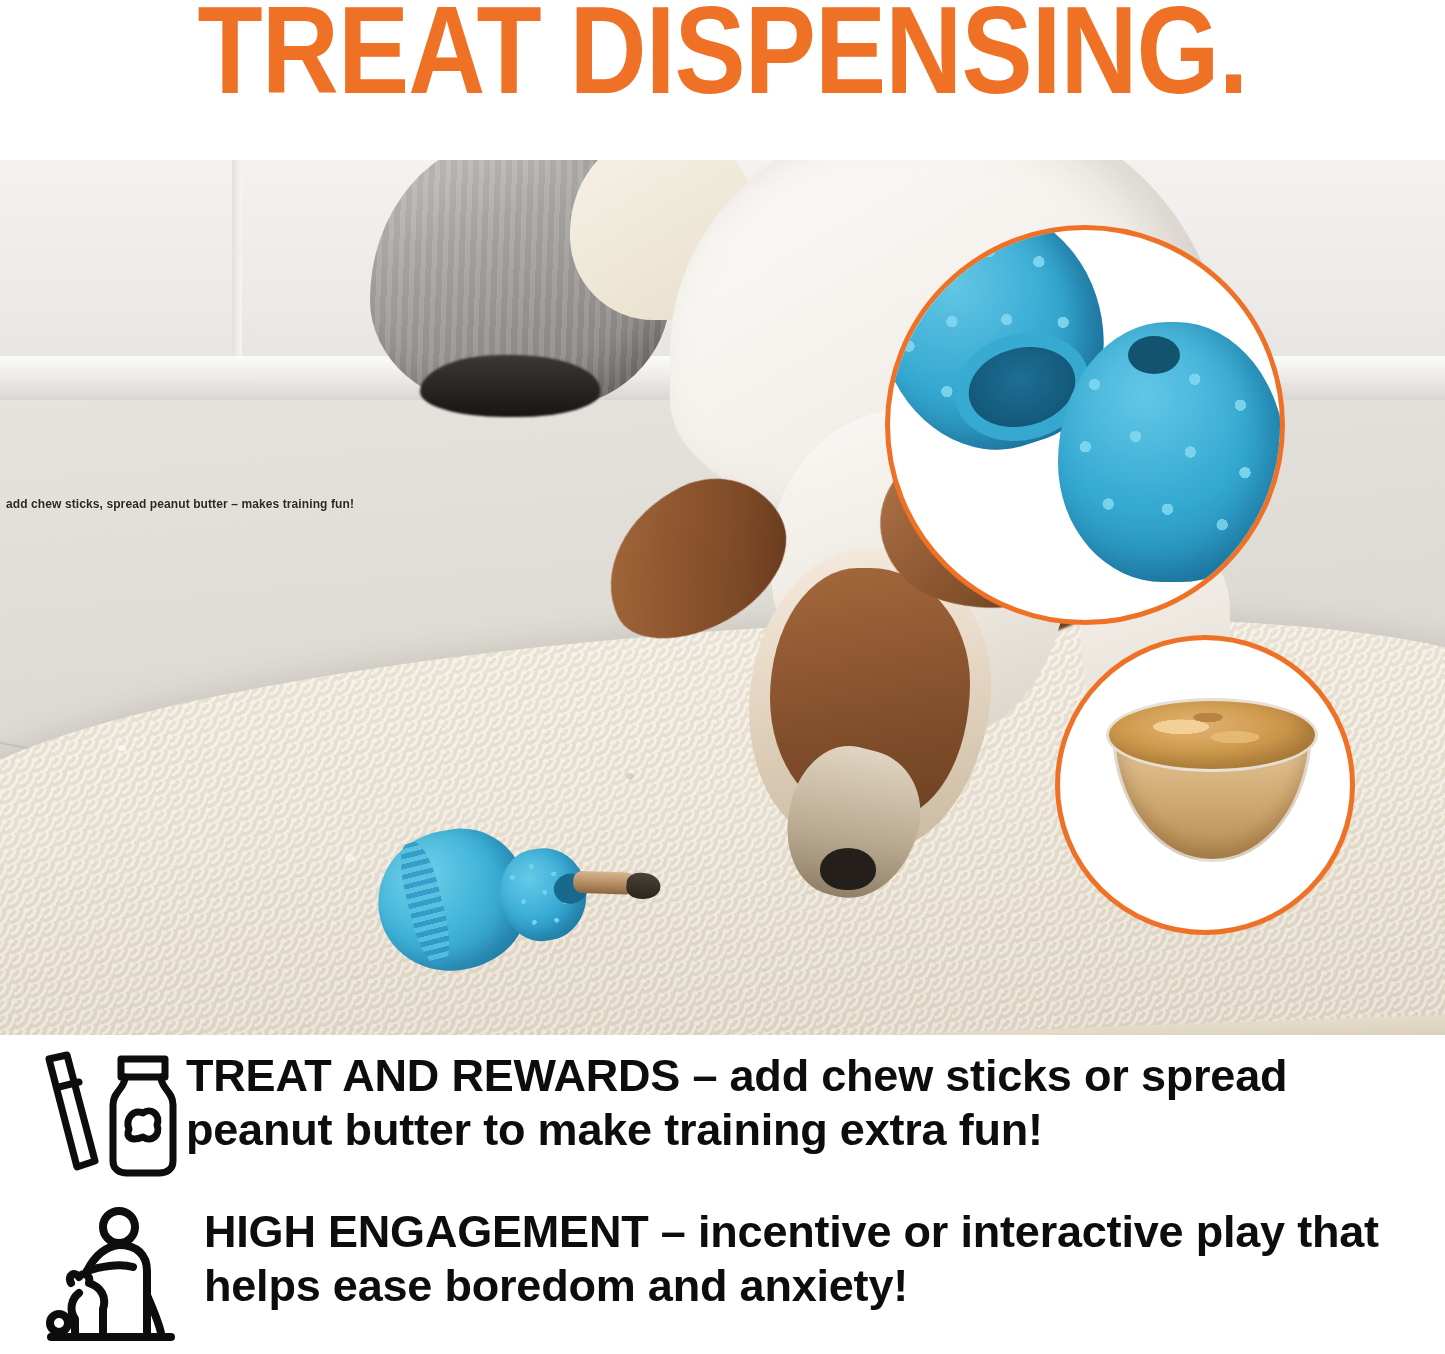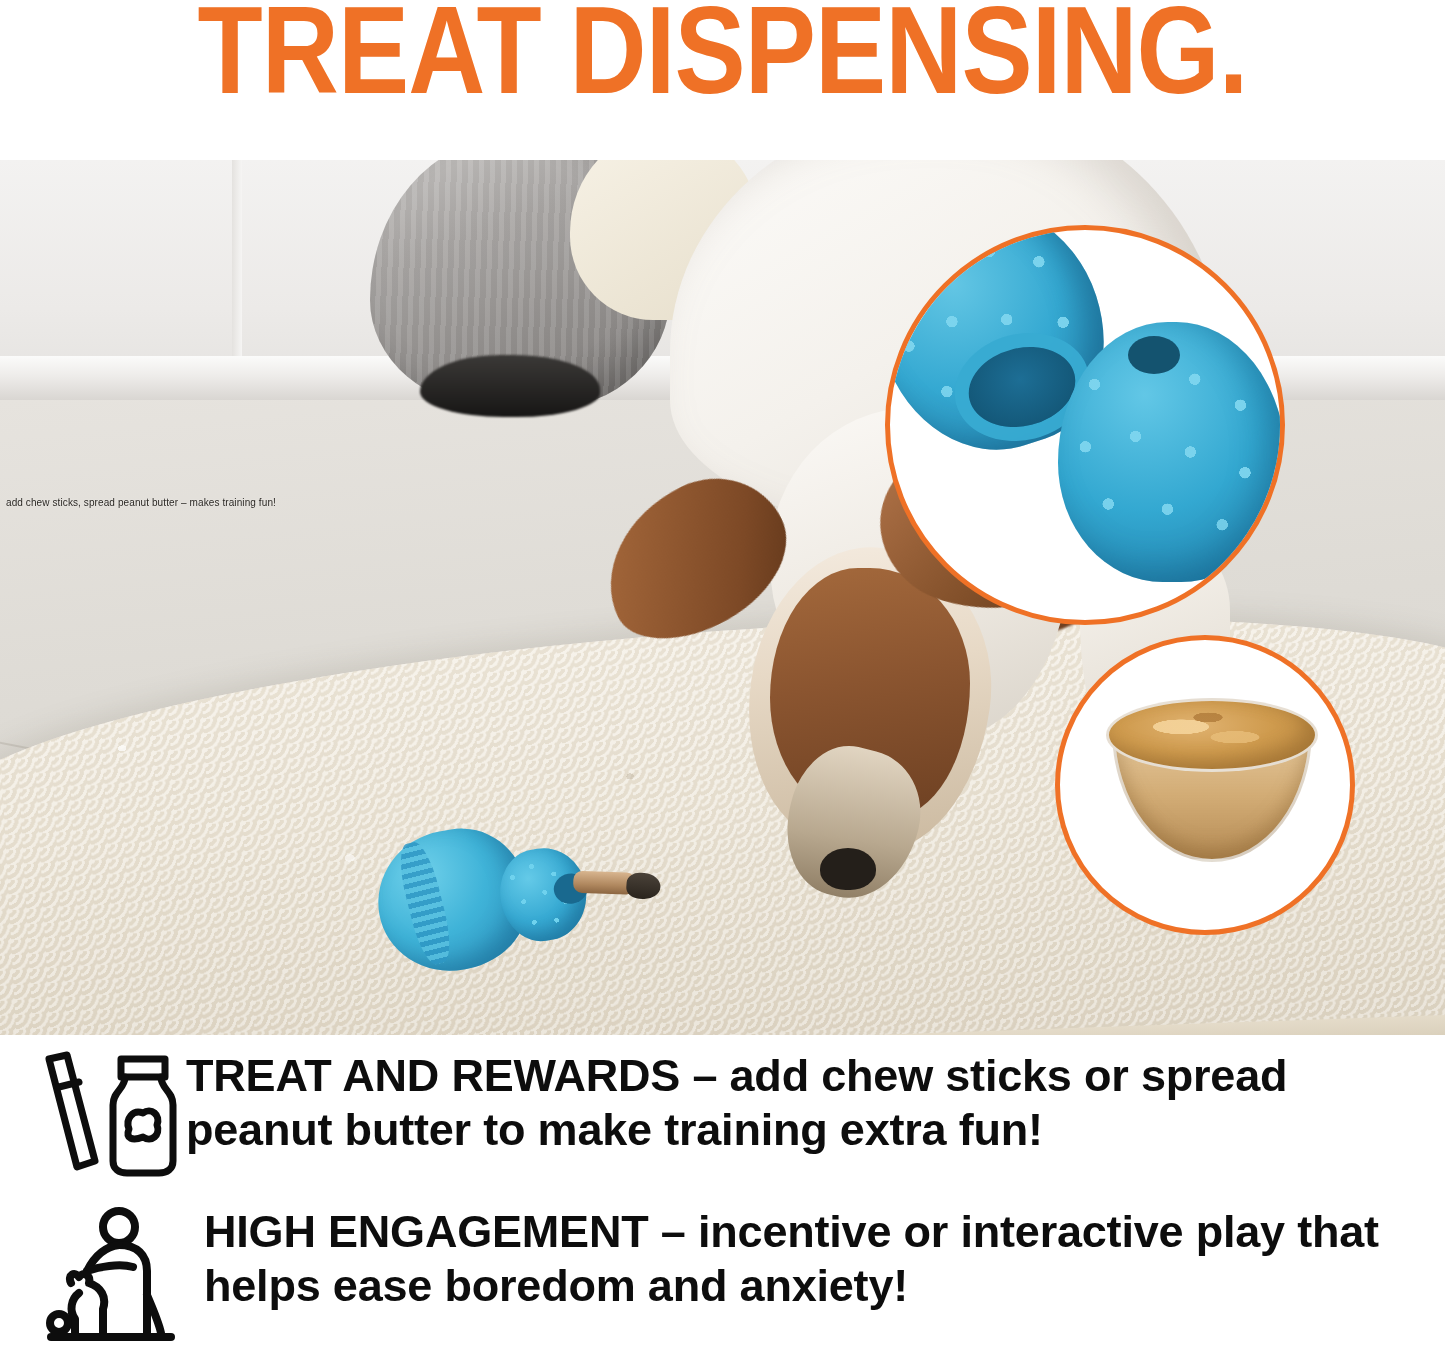--- a/index.html
+++ b/index.html
@@ -268,22 +268,22 @@
     width: 34px; height: 26px;
     background: linear-gradient(180deg,#4a4239,#2a241d);
     border-radius: 40% 50% 50% 40%;
     transform: rotate(14deg);
   }
 
   
   .photo-caption {
     position: absolute; left: 6px; top: 337px;
     font-family: "Liberation Sans Narrow", "Liberation Sans", sans-serif;
-    font-size: 10px;
-    font-weight: 400;
+    font-size: 12px;
+    font-weight: 700;
     color: #2b2824;
     letter-spacing: 0.1px;
     white-space: nowrap;
     text-shadow: 0 0 2px rgba(255,255,255,.6);
   }
 
   
   .inset {
     position: absolute;
     border-radius: 50%;

